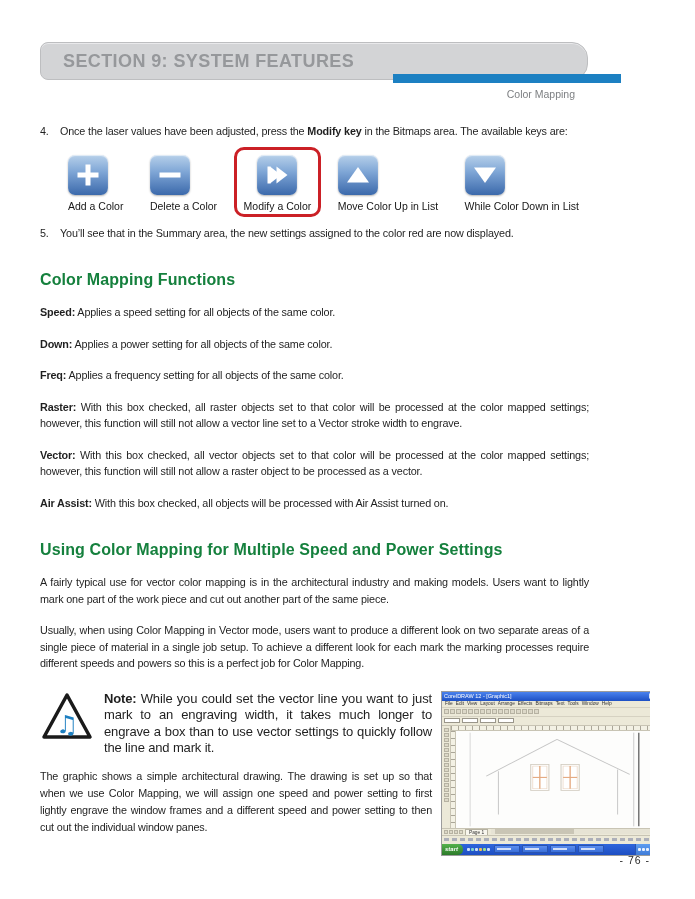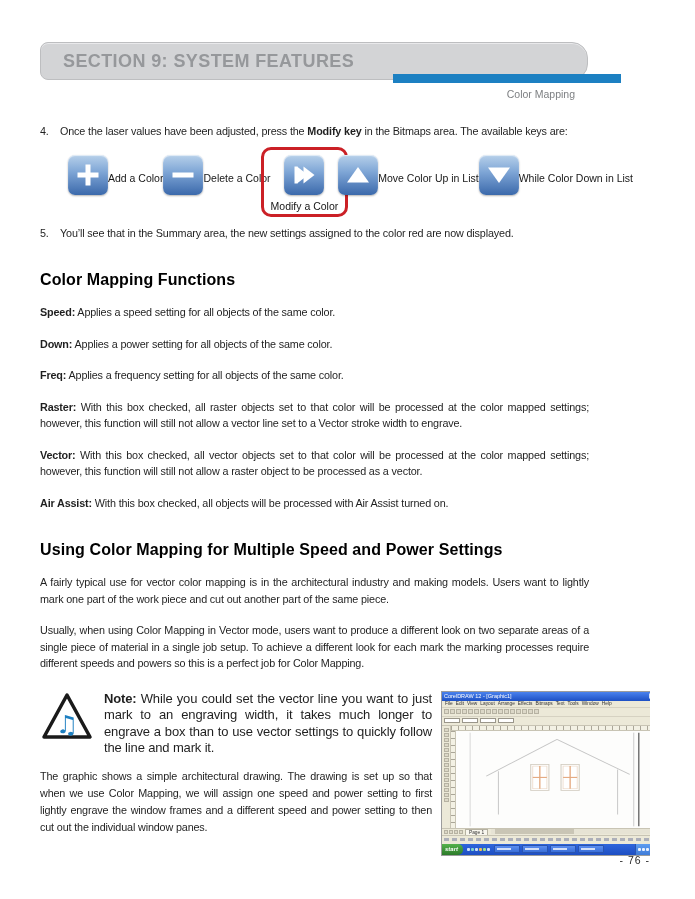--- a/index.html
+++ b/index.html
@@ -30,37 +30,37 @@
   .step-4 { margin-top:23px; }
   .step-5 { margin-top:13px; }
   .step-num { width:20px; flex:0 0 20px; }
   b { font-weight:bold; }
 
   
   .icon-row {
     margin:16px 10px 0 28px;
     display:flex; justify-content:space-between; align-items:flex-start;
   }
-  .icon-cell { display:flex; flex-direction:row; align-items:center; }
+  .icon-cell { display:flex; flex-direction:column; }
   .icon-btn {
     width:40px; height:40px; border-radius:7px;
     background:linear-gradient(180deg,#b7d0ea 0%,#7fa6d6 42%,#3b69ab 100%);
     box-shadow: inset 0 1px 1px rgba(255,255,255,.65), 0 1px 2px rgba(0,0,0,.3);
     display:flex; align-items:center; justify-content:center;
   }
   .icon-label { margin-top:5px; font-size:10.5px; color:#171717; white-space:nowrap; }
   .red-box {
     border:3px solid #cb2026; border-radius:10px;
     padding:5px 7px 2px; margin:-8px -10px -5px;
     display:flex; flex-direction:column; align-items:center;
   }
 
   
   h2.doc-heading {
-    margin:30px 0 0; font-size:16px; font-weight:bold; color:#000000; letter-spacing:.1px;
+    margin:30px 0 0; font-size:16px; font-weight:bold; color:#15803d; letter-spacing:.1px;
   }
   p.body-par {
     margin:15px 0 0; font-size:10.8px; line-height:16.5px; letter-spacing:-.15px;
   }
   p.justify { text-align:justify; }
 
   
   .bottom { margin-top:19px; display:flex; gap:9px; align-items:flex-start; }
   .left-col { width:392px; flex:0 0 392px; }
   .note-row { display:flex; gap:10px; }

